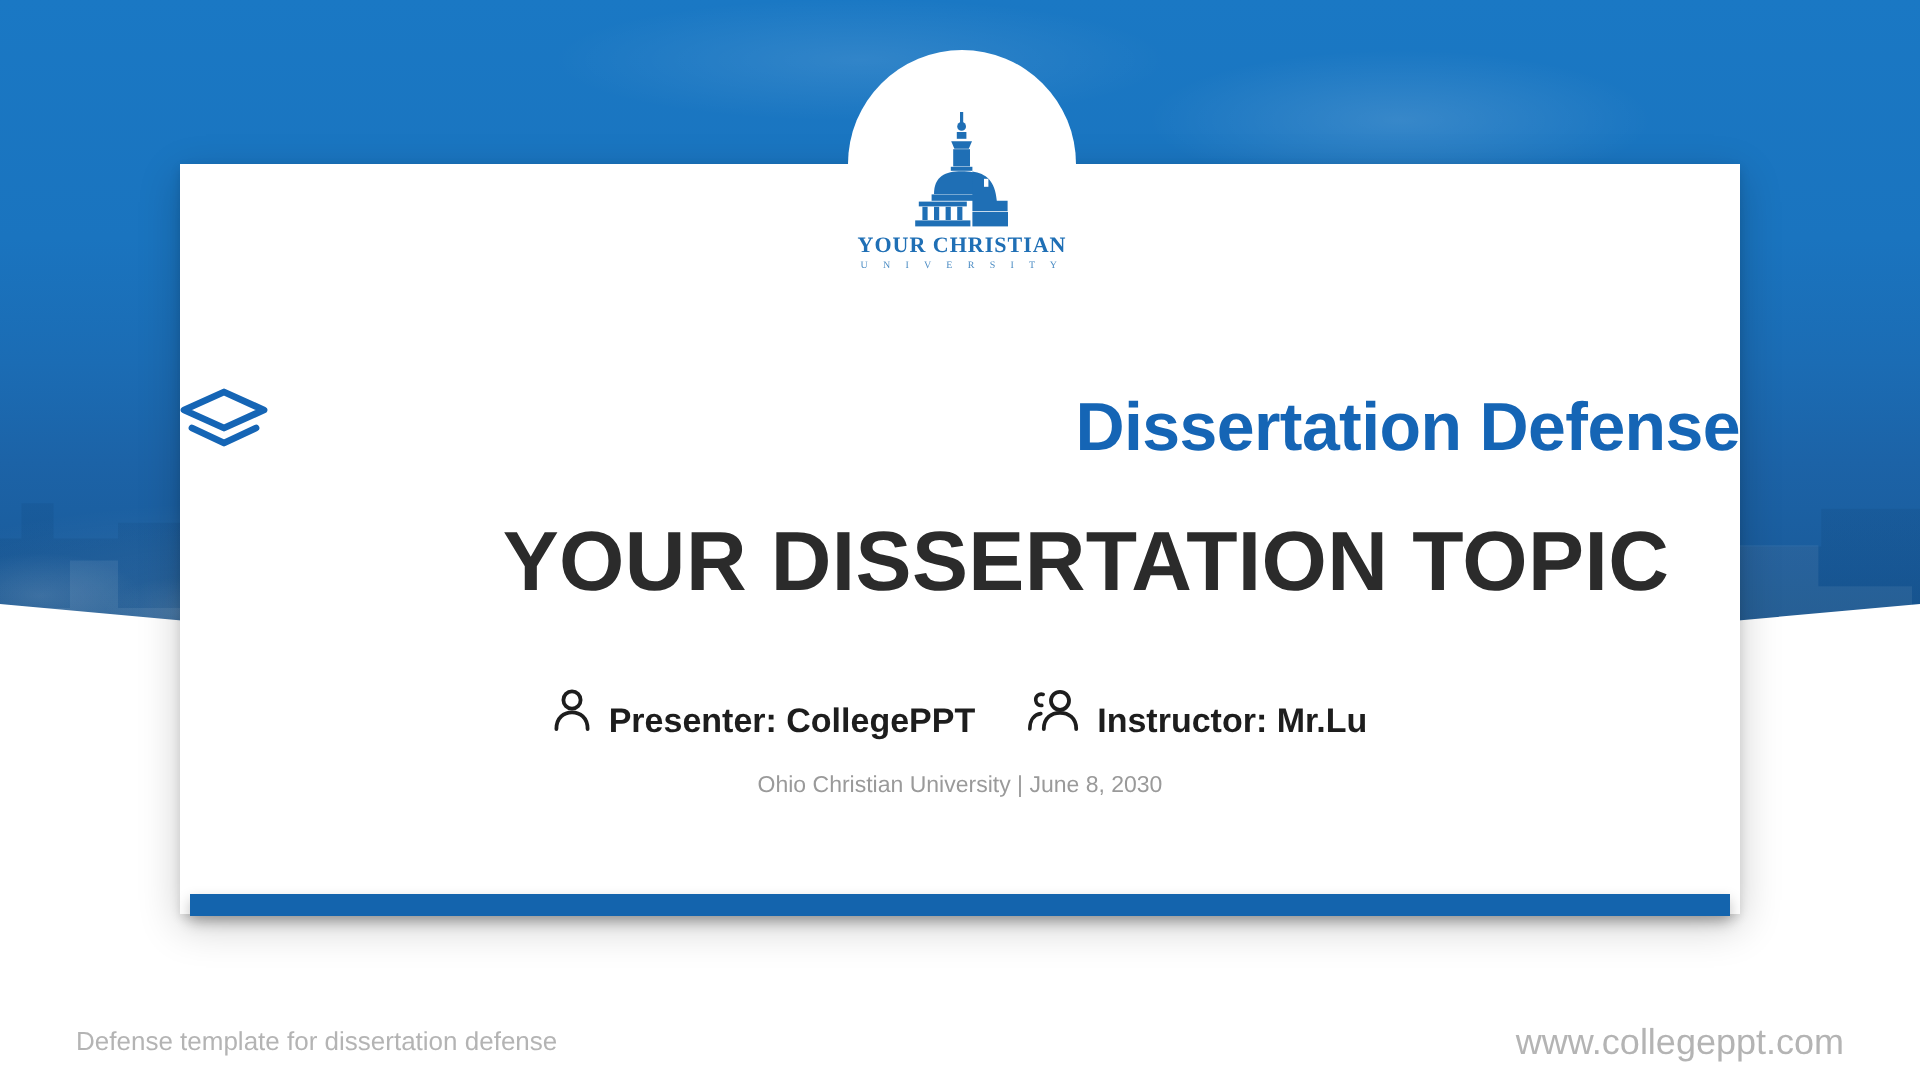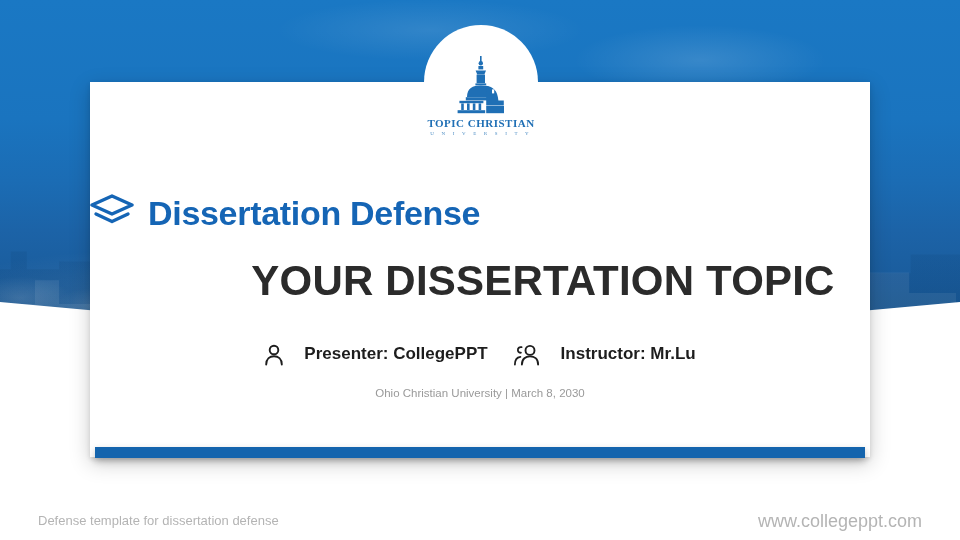--- a/index.html
+++ b/index.html
@@ -93,34 +93,34 @@
     font-family:"Liberation Serif","DejaVu Serif",serif;
   }
   .ocu-sub{
     color:#4d8dc4;font-size:5px;letter-spacing:3.2px;line-height:8px;margin-top:1px;
     font-family:"Liberation Serif","DejaVu Serif",serif;
   }
 
   
   #headline-row{
     position:absolute;left:0;top:112px;width:780px;
-    display:flex;align-items:center;justify-content:flex-start;gap:14px;
+    display:flex;align-items:center;justify-content:space-between;gap:14px;
   }
   #headline-text{
     color:#1565b5;font-size:34px;font-weight:bold;letter-spacing:-.3px;line-height:38px;
   }
   #topic-title{
     position:absolute;left:0;top:176px;width:906px;text-align:center;
     color:#2b2b2b;font-size:42px;font-weight:bold;letter-spacing:.2px;line-height:46px;
   }
   #people-row{
     position:absolute;left:0;top:262px;width:780px;
     display:flex;align-items:center;justify-content:center;gap:26px;
   }
-  .person-chip{display:flex;align-items:flex-start;gap:20px;}
+  .person-chip{display:flex;align-items:flex-end;gap:8px;}
   .person-label{color:#1d1d1d;font-size:17px;font-weight:bold;line-height:20px;}
   #venue-date{
     position:absolute;left:0;top:303px;width:780px;text-align:center;
     color:#9a9a9a;font-size:11.5px;line-height:16px;
   }
 
   
   #footer-left{position:absolute;left:38px;top:513px;color:#b4b4b4;font-size:13px;line-height:16px;}
   #footer-right{position:absolute;right:38px;top:513px;color:#b4b4b4;font-size:18px;line-height:16px;}
 </style>
@@ -174,21 +174,21 @@
           <path d="M0.9 20.5 C0.9 15.6 3.5 13.2 6.4 12.8" fill="none" stroke="#1d1d1d" stroke-width="1.8" stroke-linecap="round"></path>
           <circle cx="16" cy="6.4" r="4.5" fill="none" stroke="#1d1d1d" stroke-width="1.9"></circle>
           <path d="M7.9 20.5 C7.9 14.8 11.8 12.4 16 12.4 C20.2 12.4 24.1 14.8 24.1 20.5" fill="none" stroke="#1d1d1d" stroke-width="1.9" stroke-linecap="round"></path>
         </svg>
       </span>
       <span class="person-label">Instructor: Mr.Lu</span>
     </div>
 
   </div>
 
-  <div id="venue-date">Ohio Christian University | March 8, 2030</div>
+  <div id="venue-date">Ohio Christian University | June 8, 2030</div>
 </div>
 
 <div id="card-bottom-bar"></div>
 
 <div id="logo-medallion"></div>
 <div id="logo-art">
   <span>
     <svg class="ocu-tower" width="72" height="62" viewBox="0 0 72 62" aria-hidden="true">
       <g fill="#1f6fb5">
         <rect x="35" y="1" width="1.6" height="6"></rect>
@@ -204,18 +204,18 @@
         <rect x="16.2" y="48.4" width="2.6" height="6.6"></rect>
         <rect x="22" y="48.4" width="2.6" height="6.6"></rect>
         <rect x="27.8" y="48.4" width="2.6" height="6.6"></rect>
         <rect x="33.6" y="48.4" width="2.6" height="6.6"></rect>
         <rect x="12.6" y="55.2" width="27.6" height="3"></rect>
         <rect x="41.2" y="51" width="17.8" height="7.2"></rect>
         <rect x="47" y="34.4" width="2.2" height="4" fill="#ffffff"></rect>
       </g>
     </svg>
   </span>
-  <span class="ocu-name">TOPIC CHRISTIAN</span>
+  <span class="ocu-name">YOUR CHRISTIAN</span>
   <span class="ocu-sub">U N I V E R S I T Y</span>
 </div>
 
 <div id="footer-left">Defense template for dissertation defense</div>
 <div id="footer-right">www.collegeppt.com</div>
 
 </body></html>

